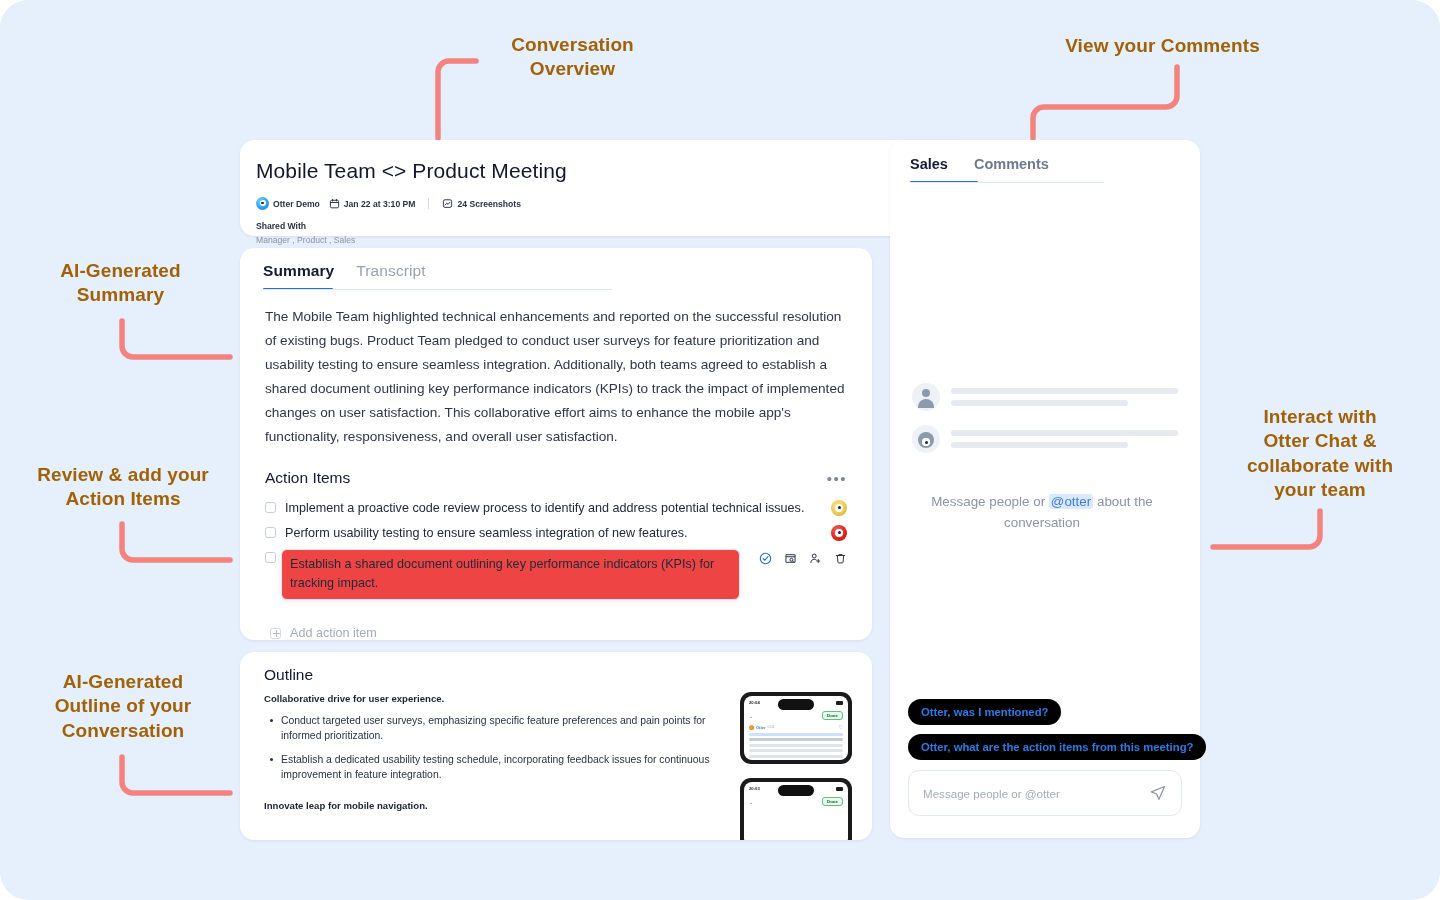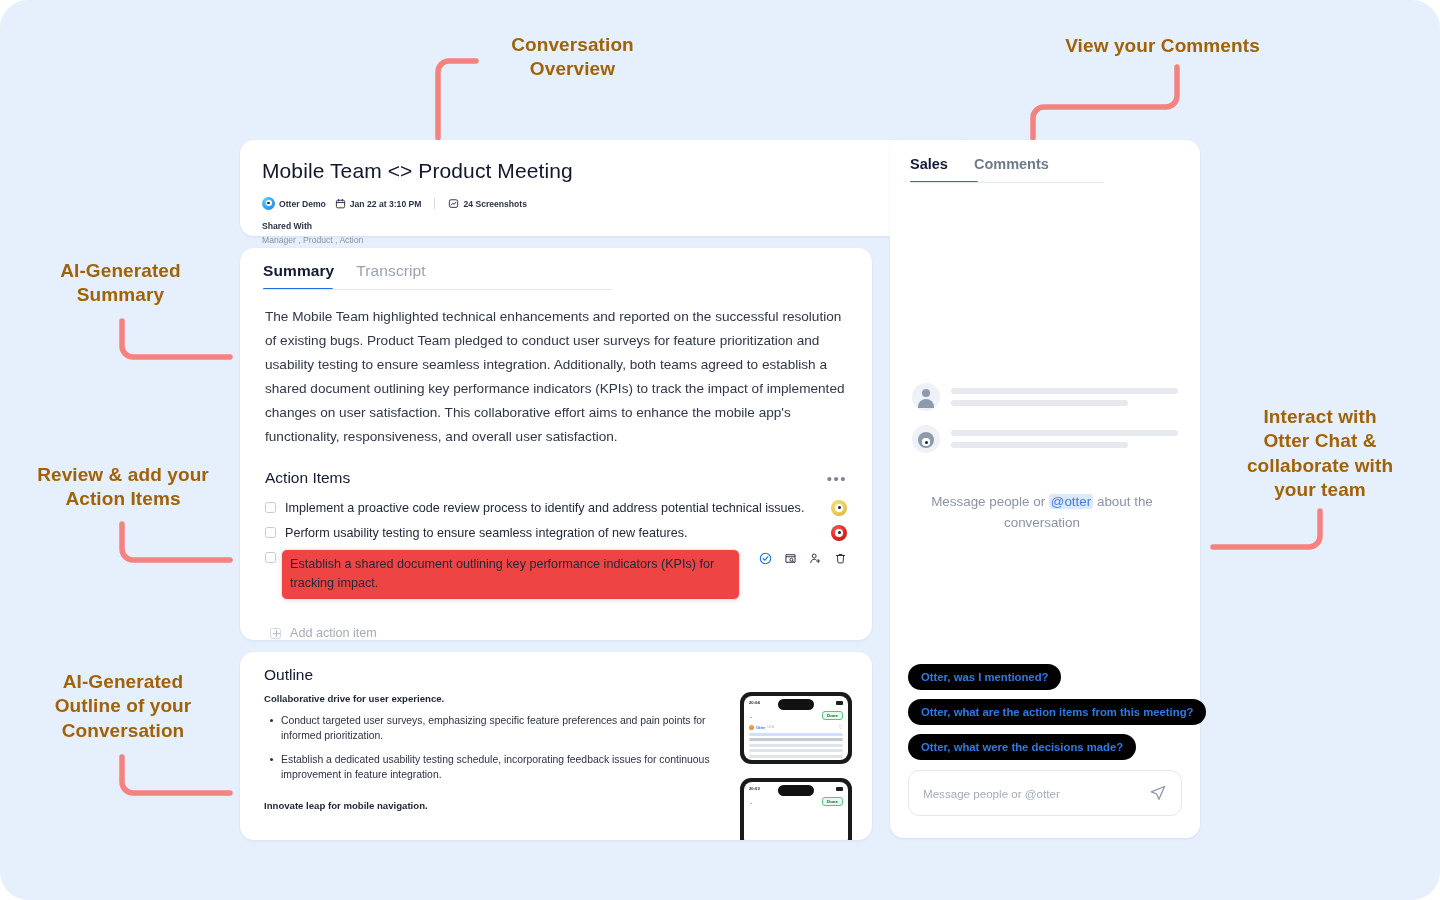--- a/index.html
+++ b/index.html
@@ -38,21 +38,21 @@
 
   
   .card {
     position: absolute;
     background: #ffffff;
     border-radius: 14px;
     box-shadow: 0 1px 3px rgba(16,30,54,.07);
   }
 
   
-  #header-card { left: 240px; top: 140px; width: 732px; height: 96px; padding: 18px 22px 0 22px; }
+  #header-card { left: 240px; top: 140px; width: 732px; height: 96px; padding: 18px 22px 0 16px; }
 
   .doc-title {
     font-size: 21px;
     font-weight: 400;
     color: #12172b;
     letter-spacing: .1px;
     line-height: 1.2;
   }
 
   .meta-row {
@@ -337,21 +337,21 @@
           <svg viewBox="0 0 16 16" fill="none" stroke="#2b3245" stroke-width="1.4">
             <rect x="2" y="2.6" width="12" height="11" rx="2.4"></rect>
             <path d="M4.6 10.2l2.4-2.6 1.9 1.7 2.6-3.1" stroke-linecap="round" stroke-linejoin="round"></path>
           </svg>
         </span>
         <span>24 Screenshots</span>
       </div>
     </div>
 
     <div class="shared-label">Shared With</div>
-    <div class="shared-names">Manager , Product , Action</div>
+    <div class="shared-names">Manager , Product , Sales</div>
   </div>
 
   <div class="card" id="summary-card">
 
     <div class="tabs">
       <div class="tab active">Summary</div>
       <div class="tab">Transcript</div>
       <div class="tabs-rule"></div>
     </div>
 
@@ -518,21 +518,20 @@
       </div>
 
       <div class="chat-hint">
         <span>Message people or </span><span class="at-otter">@otter</span><span> about the conversation</span>
       </div>
     </div>
 
     <div class="suggestions">
       <div class="chip">Otter, was I mentioned?</div>
       <div class="chip">Otter, what are the action items from this meeting?</div>
-      <div class="chip">Otter, what were the decisions made?</div>
     </div>
 
     <div class="composer">
       <div class="composer-input">Message people or @otter</div>
       <span class="send-icon">
         <svg viewBox="0 0 22 22" fill="none" stroke="#8b93a4" stroke-width="1.5">
           <path d="M19 3L2.8 9.6l6.6 2.6 2.6 6.6L19 3z" stroke-linejoin="round"></path>
         </svg>
       </span>
     </div>

